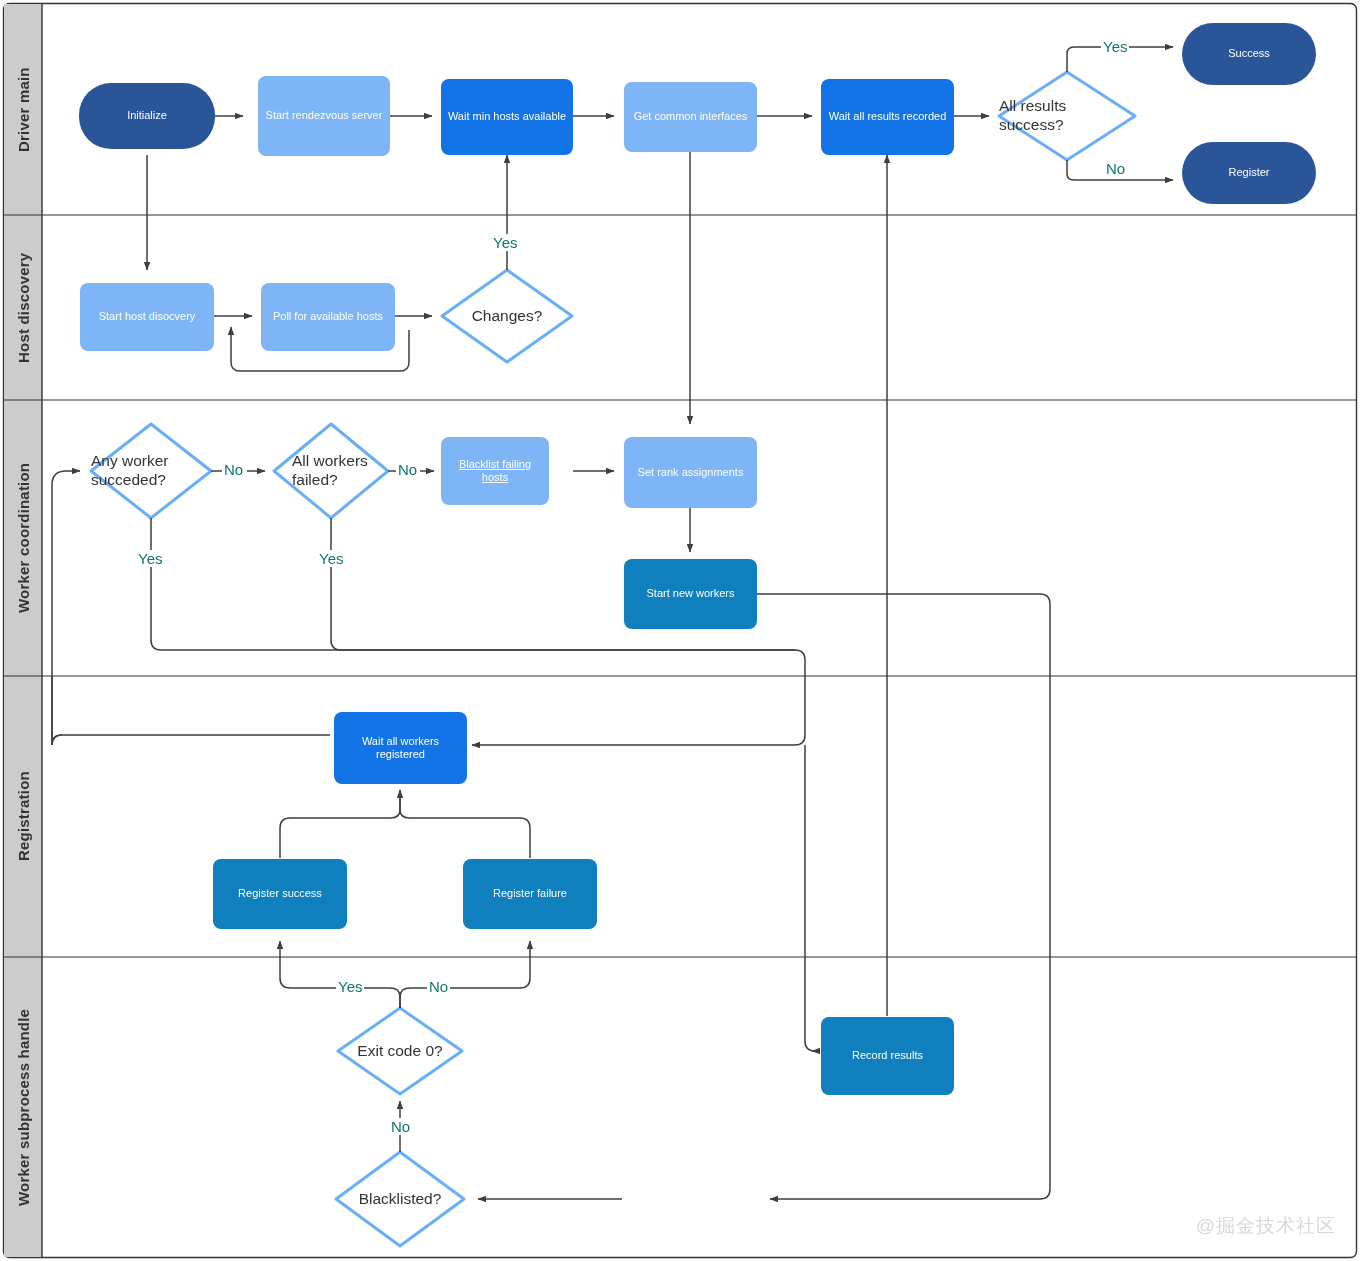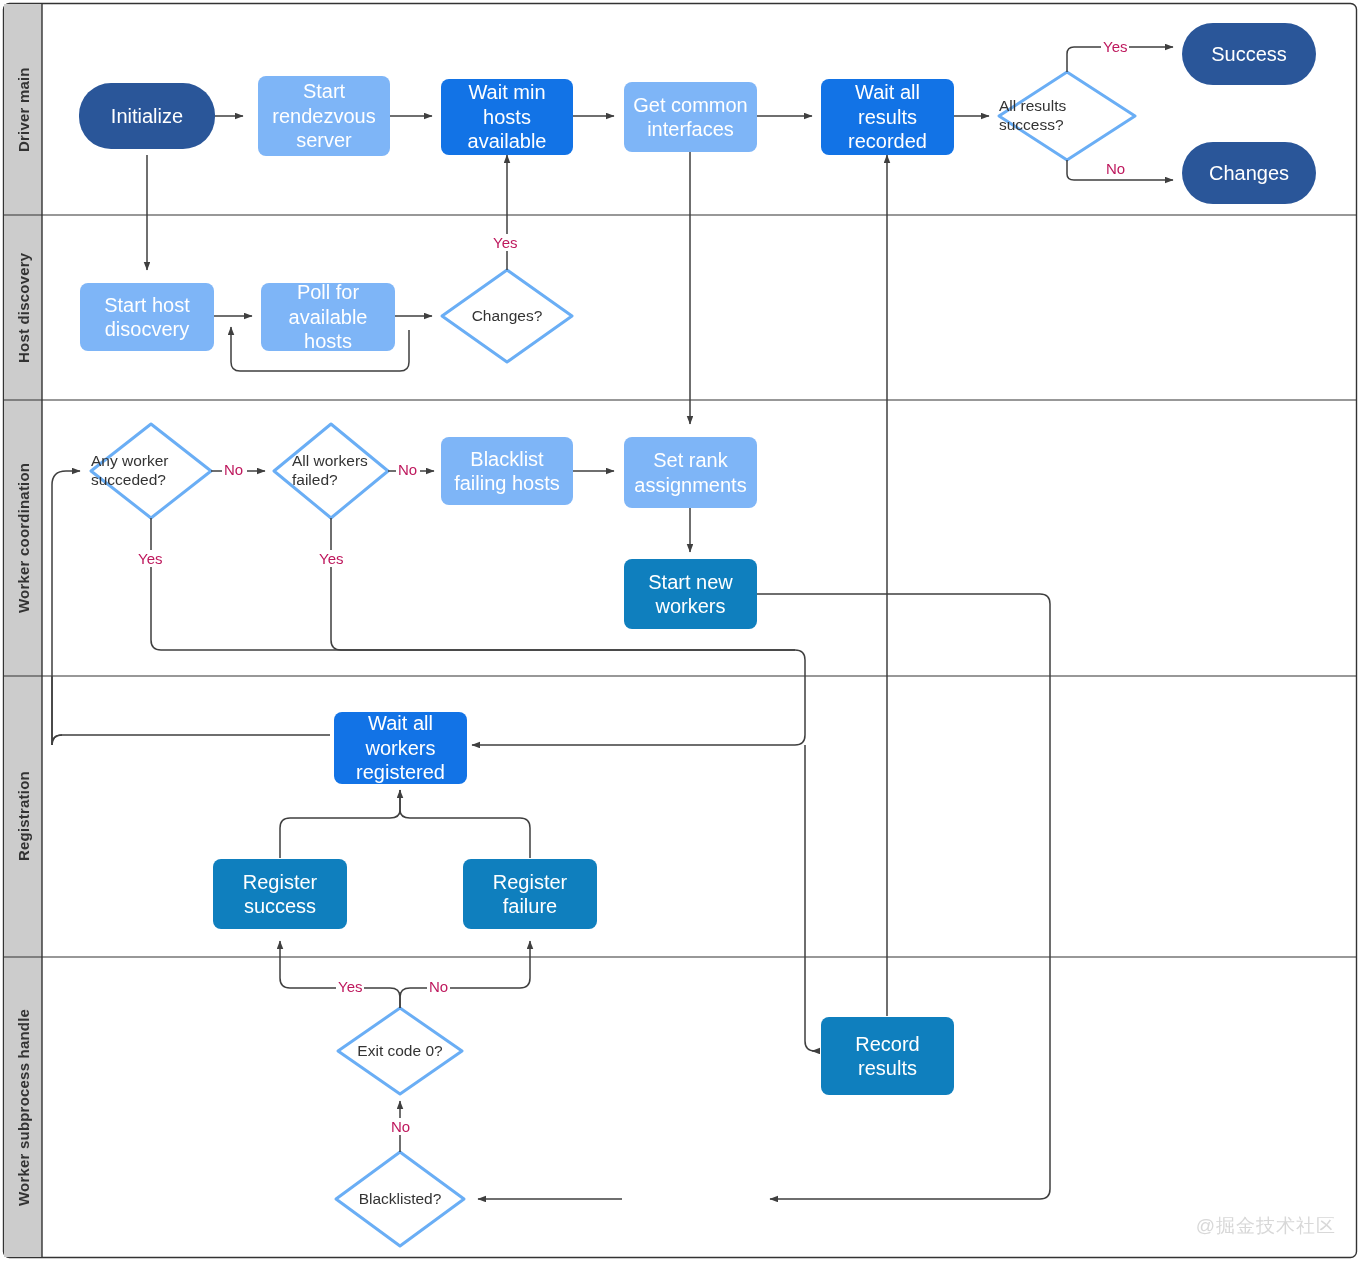--- a/index.html
+++ b/index.html
@@ -9,32 +9,32 @@
   #svgroot{position:absolute;left:0;top:0;width:1360px;height:1261px;}
   .lane-label{
      position:absolute;display:flex;align-items:center;justify-content:center;
      writing-mode:vertical-rl;transform:rotate(180deg);
      font-weight:bold;font-size:15px;color:#333333;letter-spacing:0.2px;
      user-select:none;
   }
   .node{
      position:absolute;display:flex;align-items:center;justify-content:center;
      text-align:center;box-sizing:border-box;line-height:1.22;
-     font-size:20px;color:#ffffff;padding:2px 6px;
+     font-size:11px;color:#ffffff;padding:2px 6px;
   }
   .node.rounded{border-radius:8px;}
   .node.pill{border-radius:32px;}
   .dia-wrap{position:absolute;}
   .dia-text{
      position:absolute;left:0;top:0;width:100%;height:100%;
      display:flex;align-items:center;justify-content:center;
      font-size:15.5px;color:#333333;line-height:1.2;pointer-events:none;
   }
   .edge-label{
-     position:absolute;font-size:15px;color:#be185d;background:#ffffff;
+     position:absolute;font-size:15px;color:#0f766e;background:#ffffff;
      padding:0 2px;white-space:nowrap;user-select:none;
   }
   .watermark{
      position:absolute;right:24px;bottom:22px;color:#d8d8d8;font-size:19px;
      letter-spacing:1px;user-select:none;
   }
 </style>
 </head>
 <body>
 
@@ -163,21 +163,21 @@
     <div class="dia-text">
       <span>All results success?</span>
     </div>
   </div>
 
   <div class="node pill" style="left:1182px;top:23px;width:134px;height:62px;background:#2a5699;">
     <span>Success</span>
   </div>
 
   <div class="node pill" style="left:1182px;top:142px;width:134px;height:62px;background:#2a5699;">
-    <span>Changes</span>
+    <span>Register</span>
   </div>
 
   <div class="node rounded" style="left:80px;top:283px;width:134px;height:68px;background:#7eb5f7;">
     <span>Start host disocvery</span>
   </div>
 
   <div class="node rounded" style="left:261px;top:283px;width:134px;height:68px;background:#7eb5f7;">
     <span>Poll for available hosts</span>
   </div>
 
@@ -192,21 +192,21 @@
       <span>Any worker succeded?</span>
     </div>
   </div>
 
   <div class="dia-wrap" style="left:274px;top:424px;width:114px;height:94px;">
     <div class="dia-text" style="padding:0 18px;box-sizing:border-box;">
       <span>All workers failed?</span>
     </div>
   </div>
 
-  <div class="node rounded" style="left:441px;top:437px;width:132px;height:68px;background:#7eb5f7;">
+  <div class="node rounded" style="left:441px;top:437px;width:108px;height:68px;background:#7eb5f7;text-decoration:underline;">
     <span>Blacklist failing hosts</span>
   </div>
 
   <div class="node rounded" style="left:624px;top:437px;width:133px;height:71px;background:#7eb5f7;">
     <span>Set rank assignments</span>
   </div>
 
   <div class="node rounded" style="left:624px;top:559px;width:133px;height:70px;background:#0f7fbe;">
     <span>Start new workers</span>
   </div>

